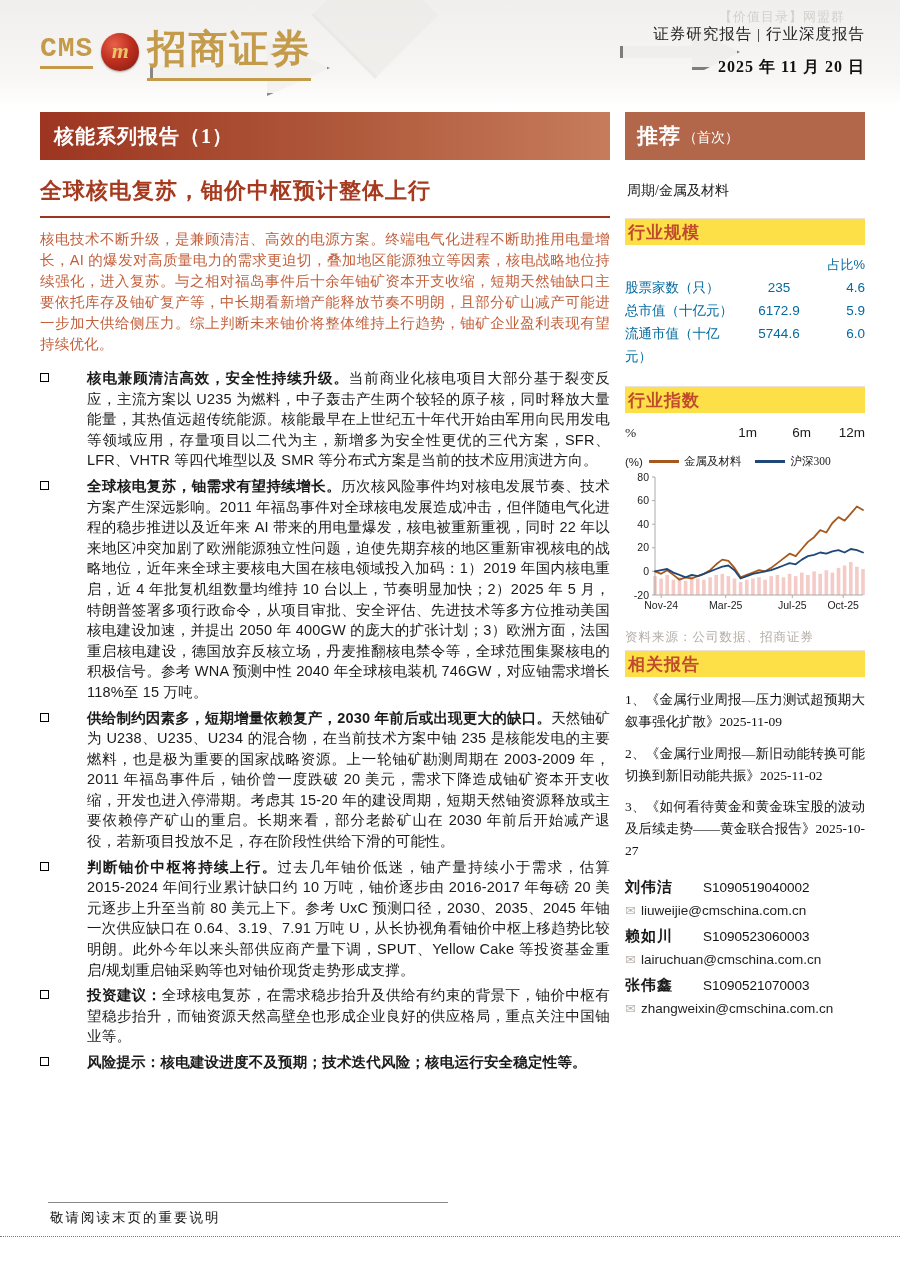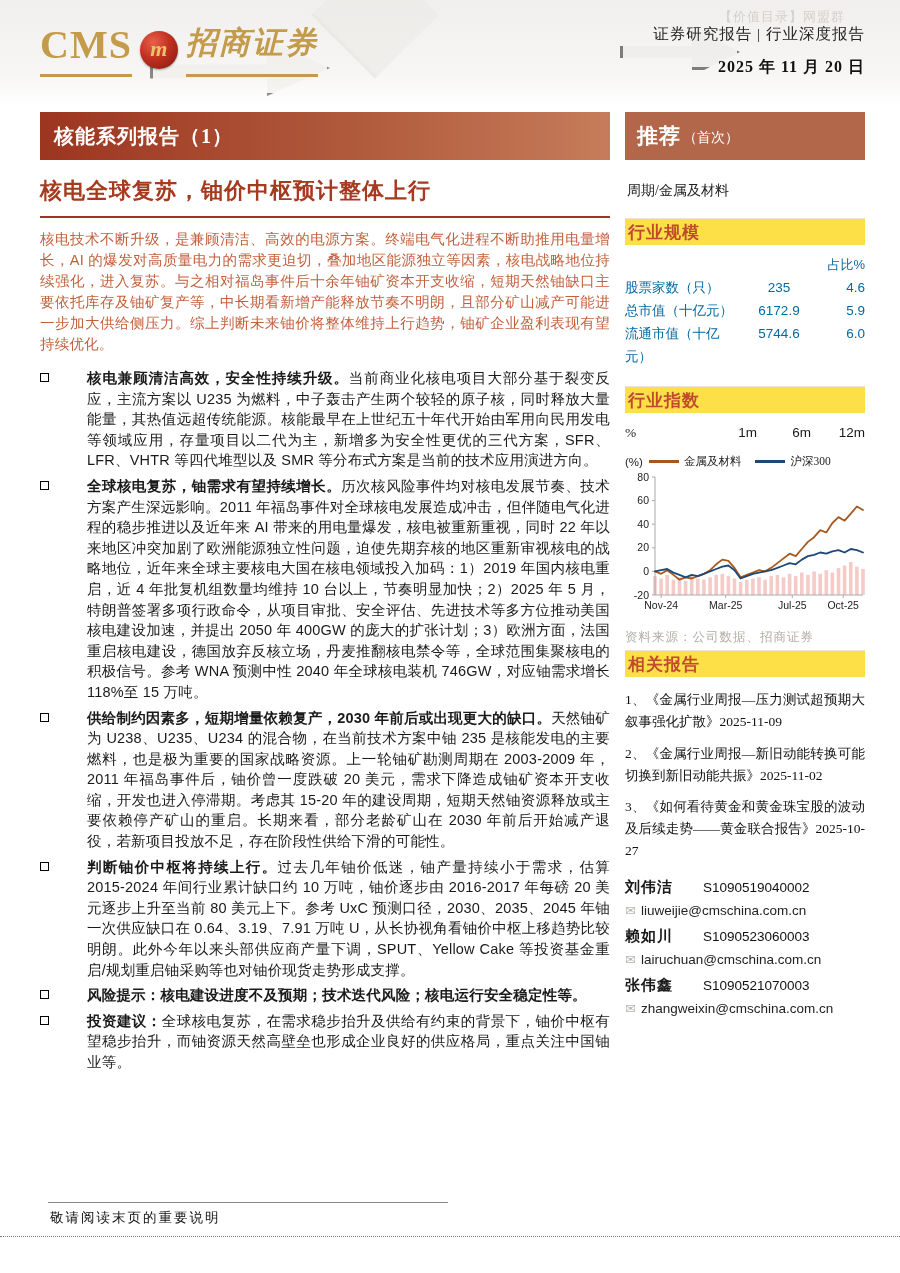--- a/index.html
+++ b/index.html
@@ -7,24 +7,24 @@
   body { font-family:"Liberation Sans","DejaVu Sans",sans-serif; color:#1a1a1a; }
   .page { position:relative; width:900px; height:1273px; margin:0 auto; background:#fff; overflow:hidden; }
 
   
   .header { position:relative; height:106px; background:linear-gradient(180deg,#f1efed 0%,#f7f6f4 70%,#ffffff 100%); overflow:hidden; }
   .arrow-wm { position:absolute; border-style:solid; opacity:.55; }
   .a1 { top:-30px; left:330px; width:90px; height:90px; border-width:0 0 3px 0; border-color:#e4e1dd; transform:rotate(45deg); background:#eceae7; }
   .a2 { top:10px; left:620px; width:120px; height:60px; background:#eceae7; clip-path:polygon(0 60%,60% 60%,60% 30%,100% 70%,60% 110%,60% 80%,0 80%); }
   .a3 { top:26px; left:150px; width:180px; height:70px; background:#edebe8; clip-path:polygon(0 55%,65% 55%,65% 20%,100% 60%,65% 100%,65% 75%,0 75%); opacity:.5;}
   .brand { position:absolute; left:40px; top:22px; display:flex; align-items:center; }
-  .brand .cms { font-family:Liberation Serif, serif; font-weight:bold; font-size:40px; color:#c39b4a; letter-spacing:1px; border-bottom:3px solid #c39b4a; line-height:1.1; padding-bottom:7px;}
+  .brand .cms { font-family:Liberation Mono, monospace; font-weight:bold; font-size:28px; color:#c39b4a; letter-spacing:1px; border-bottom:3px solid #c39b4a; line-height:1.1; padding-bottom:1px;}
   .logo-badge { width:38px; height:38px; border-radius:50%; margin:0 8px; background:radial-gradient(circle at 35% 30%, #e8604a 0%, #c03020 45%, #7e1a0e 100%); box-shadow:0 1px 2px rgba(0,0,0,.35); display:flex; align-items:center; justify-content:center; }
   .logo-badge span { color:#e9c468; font-family:"Liberation Serif",serif; font-style:italic; font-weight:bold; font-size:22px; line-height:1; transform:translateY(-1px); }
-  .brand .zh { font-size:31px; font-weight:bold; color:#c39b4a; font-family:"Liberation Serif",serif; border-bottom:3px solid #c39b4a; padding-bottom:10px; letter-spacing:2px;font-style:italic; }
+  .brand .zh { font-size:39px; font-weight:bold; color:#c39b4a; font-family:"Liberation Serif",serif; border-bottom:3px solid #c39b4a; padding-bottom:2px; letter-spacing:2px; }
   .head-right { position:absolute; right:35px; top:24px; text-align:right; font-family:"Liberation Serif",serif; }
   .head-type { font-size:15.5px; color:#222; letter-spacing:1px; }
   .head-date { font-size:16px; color:#111; font-weight:600; margin-top:12px; letter-spacing:1px; }
   .text-wm { position:absolute; right:55px; top:8px; font-size:13px; color:#c9c5c0; filter:blur(.6px); opacity:.75; letter-spacing:1px; }
 
   
   .content { display:flex; margin:6px 35px 0 40px; gap:15px; }
   .col-left { width:570px; }
   .col-right { width:240px; }
 
@@ -100,21 +100,21 @@
     <div class="head-right">
       <div class="head-type">证券研究报告 | 行业深度报告</div>
       <div class="head-date">2025 年 11 月 20 日</div>
     </div>
   </div>
 
   <div class="content">
 
     <div class="col-left">
       <div class="series-banner">核能系列报告（1）</div>
-      <div class="main-title">核电全球复苏，铀价中枢预计整体上行</div>
+      <div class="main-title">全球核电复苏，铀价中枢预计整体上行</div>
       <div class="title-rule"></div>
       <div class="summary">核电技术不断升级，是兼顾清洁、高效的电源方案。终端电气化进程不断助推用电量增长，AI 的爆发对高质量电力的需求更迫切，叠加地区能源独立等因素，核电战略地位持续强化，进入复苏。与之相对福岛事件后十余年铀矿资本开支收缩，短期天然铀缺口主要依托库存及铀矿复产等，中长期看新增产能释放节奏不明朗，且部分矿山减产可能进一步加大供给侧压力。综上判断未来铀价将整体维持上行趋势，铀矿企业盈利表现有望持续优化。</div>
       <div class="bullets">
           <div class="bullet">
             <span class="mark">
               <i></i>
             </span>
             <span class="btext"><span class="b">核电兼顾清洁高效，安全性持续升级。</span><span>当前商业化核电项目大部分基于裂变反应，主流方案以 U235 为燃料，中子轰击产生两个较轻的原子核，同时释放大量能量，其热值远超传统能源。核能最早在上世纪五十年代开始由军用向民用发电等领域应用，存量项目以二代为主，新增多为安全性更优的三代方案，SFR、LFR、VHTR 等四代堆型以及 SMR 等分布式方案是当前的技术应用演进方向。</span></span>
           </div>
           <div class="bullet">
@@ -132,27 +132,27 @@
           <div class="bullet">
             <span class="mark">
               <i></i>
             </span>
             <span class="btext"><span class="b">判断铀价中枢将持续上行。</span><span>过去几年铀价低迷，铀产量持续小于需求，估算 2015-2024 年间行业累计缺口约 10 万吨，铀价逐步由 2016-2017 年每磅 20 美元逐步上升至当前 80 美元上下。参考 UxC 预测口径，2030、2035、2045 年铀一次供应缺口在 0.64、3.19、7.91 万吨 U，从长协视角看铀价中枢上移趋势比较明朗。此外今年以来头部供应商产量下调，SPUT、Yellow Cake 等投资基金重启/规划重启铀采购等也对铀价现货走势形成支撑。</span></span>
           </div>
           <div class="bullet">
             <span class="mark">
               <i></i>
             </span>
+            <span class="btext"><span class="b">投资建议：</span><span>全球核电复苏，在需求稳步抬升及供给有约束的背景下，铀价中枢有望稳步抬升，而铀资源天然高壁垒也形成企业良好的供应格局，重点关注中国铀业等。</span></span>
+          </div>
+          <div class="bullet">
+            <span class="mark">
+              <i></i>
+            </span>
             <span class="btext"><span class="b">风险提示：核电建设进度不及预期；技术迭代风险；核电运行安全稳定性等。</span></span>
-          </div>
-          <div class="bullet">
-            <span class="mark">
-              <i></i>
-            </span>
-            <span class="btext"><span class="b">投资建议：</span><span>全球核电复苏，在需求稳步抬升及供给有约束的背景下，铀价中枢有望稳步抬升，而铀资源天然高壁垒也形成企业良好的供应格局，重点关注中国铀业等。</span></span>
           </div>
         </div>
     </div>
 
     <div class="col-right">
       <div class="rating-banner">
         <span class="rating-main">推荐</span>
         <span class="rating-sub">（首次）</span>
       </div>
       <div class="industry-line">周期/金属及材料</div>

